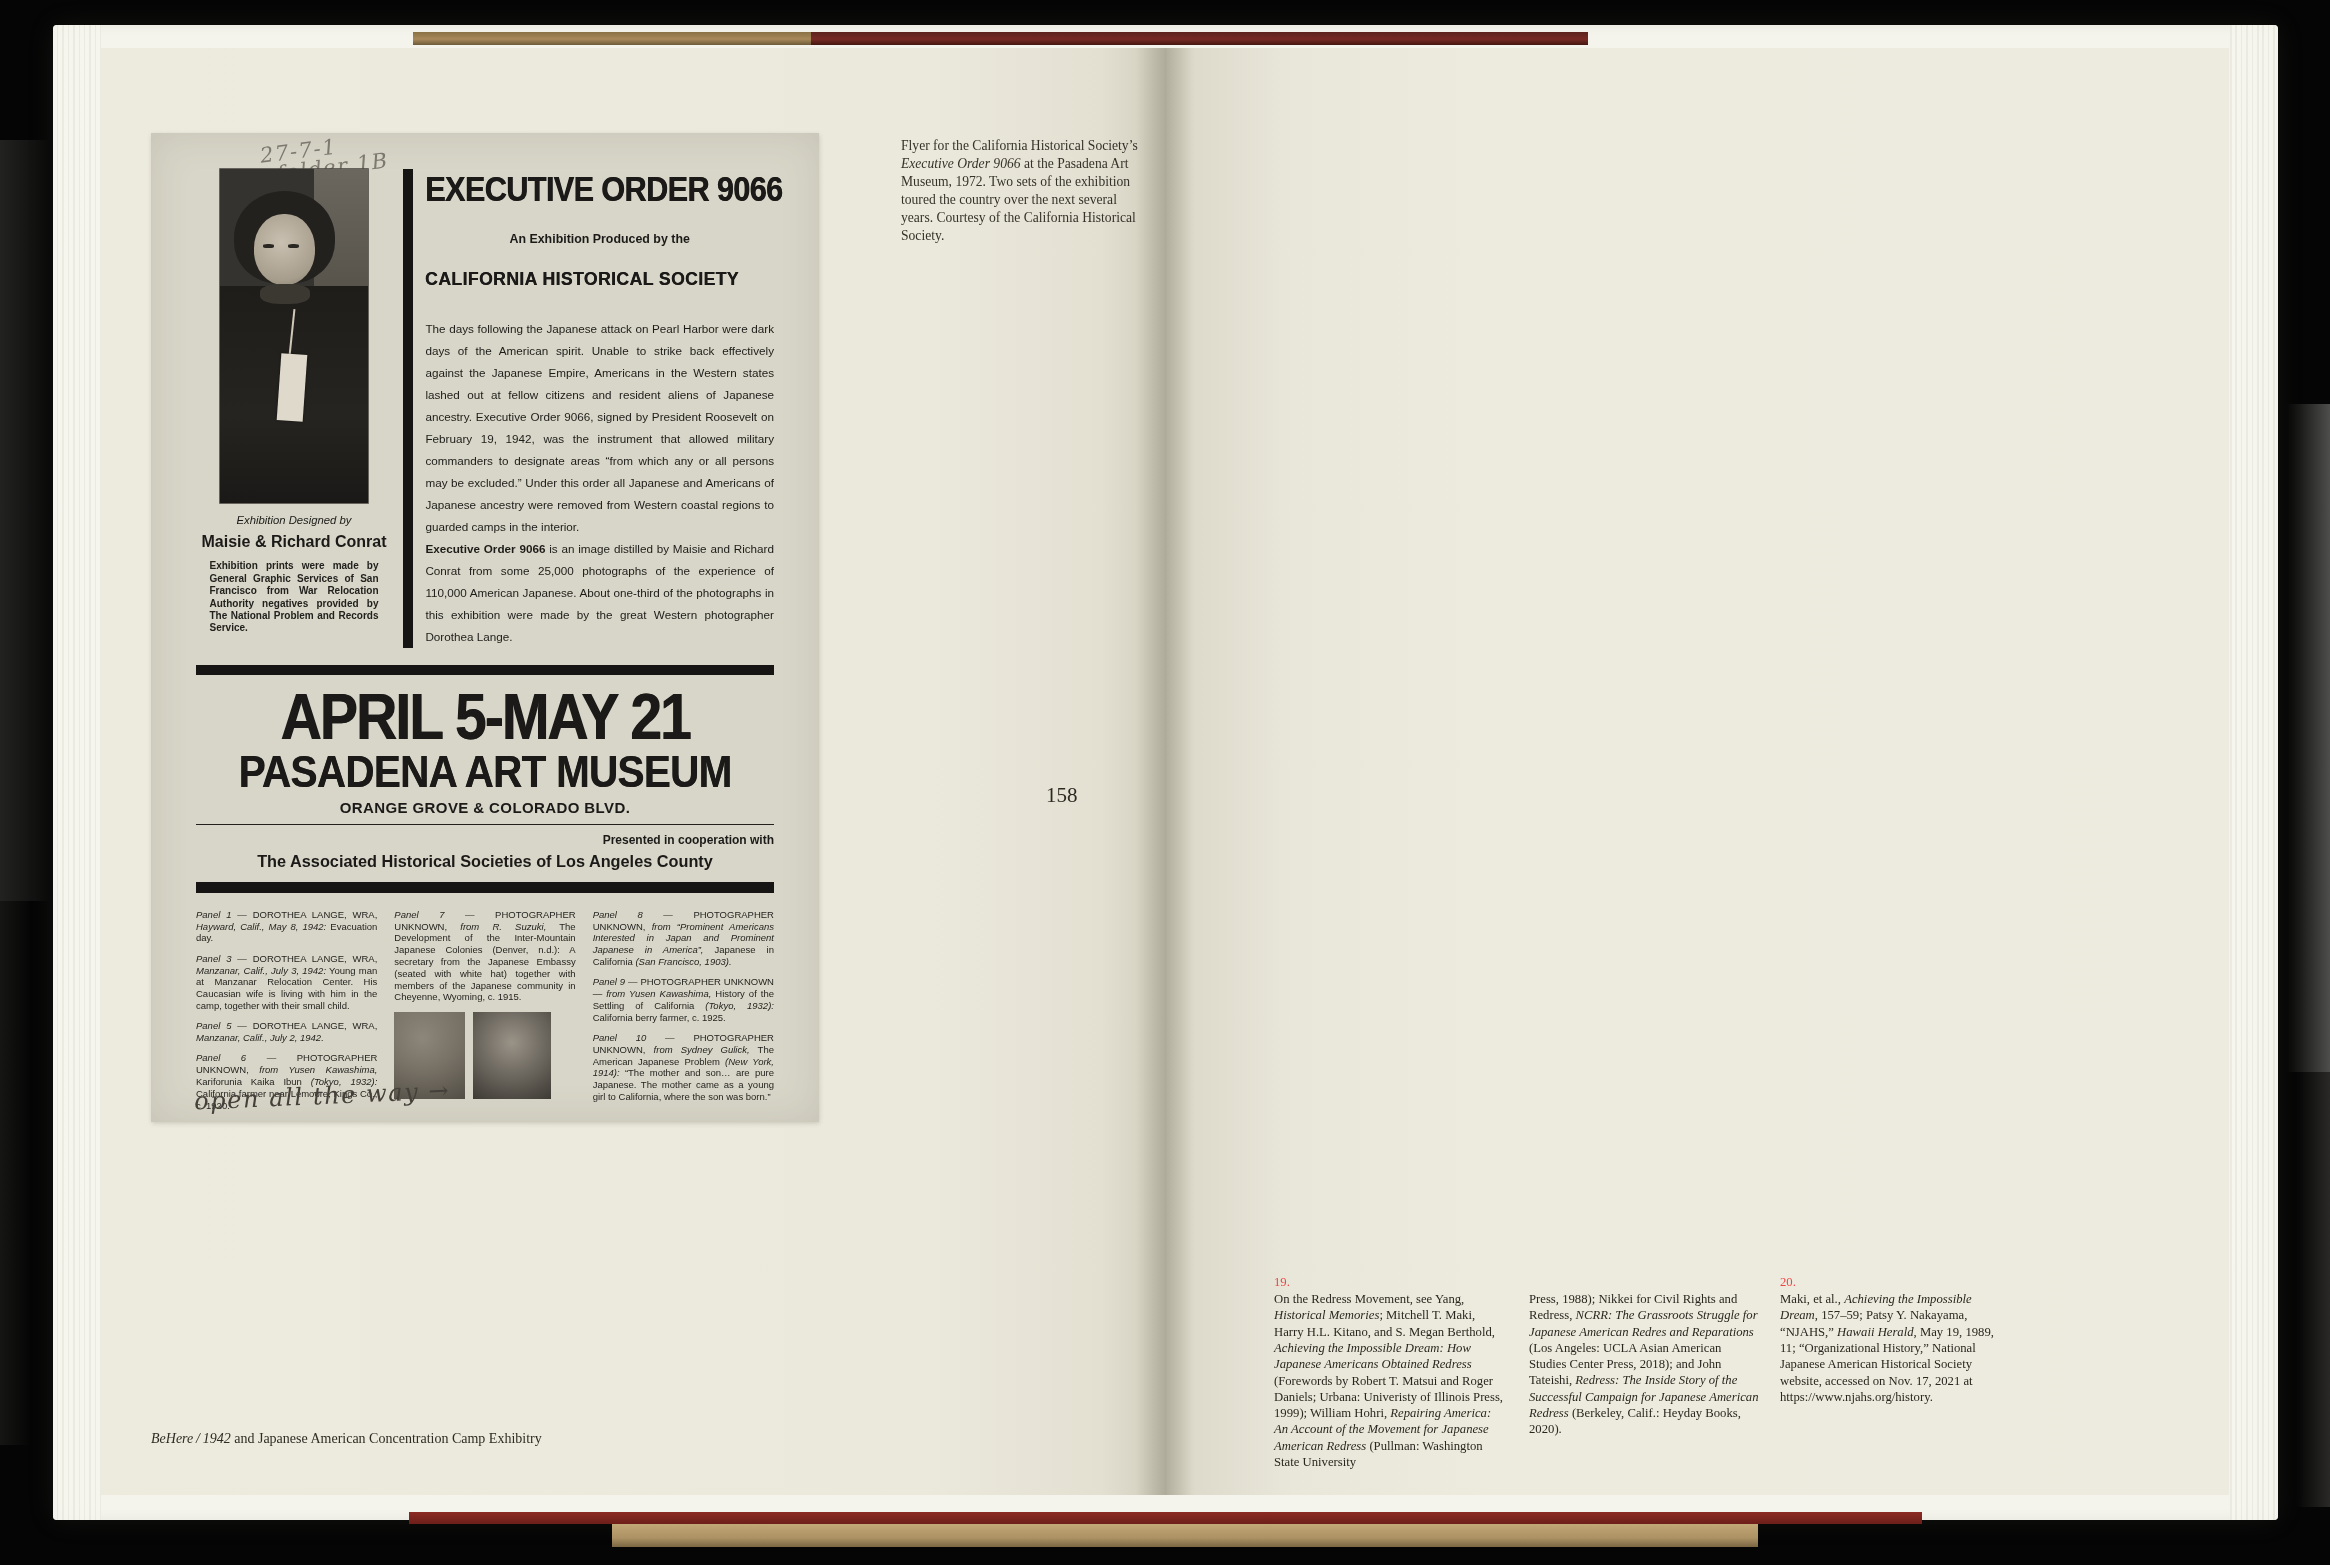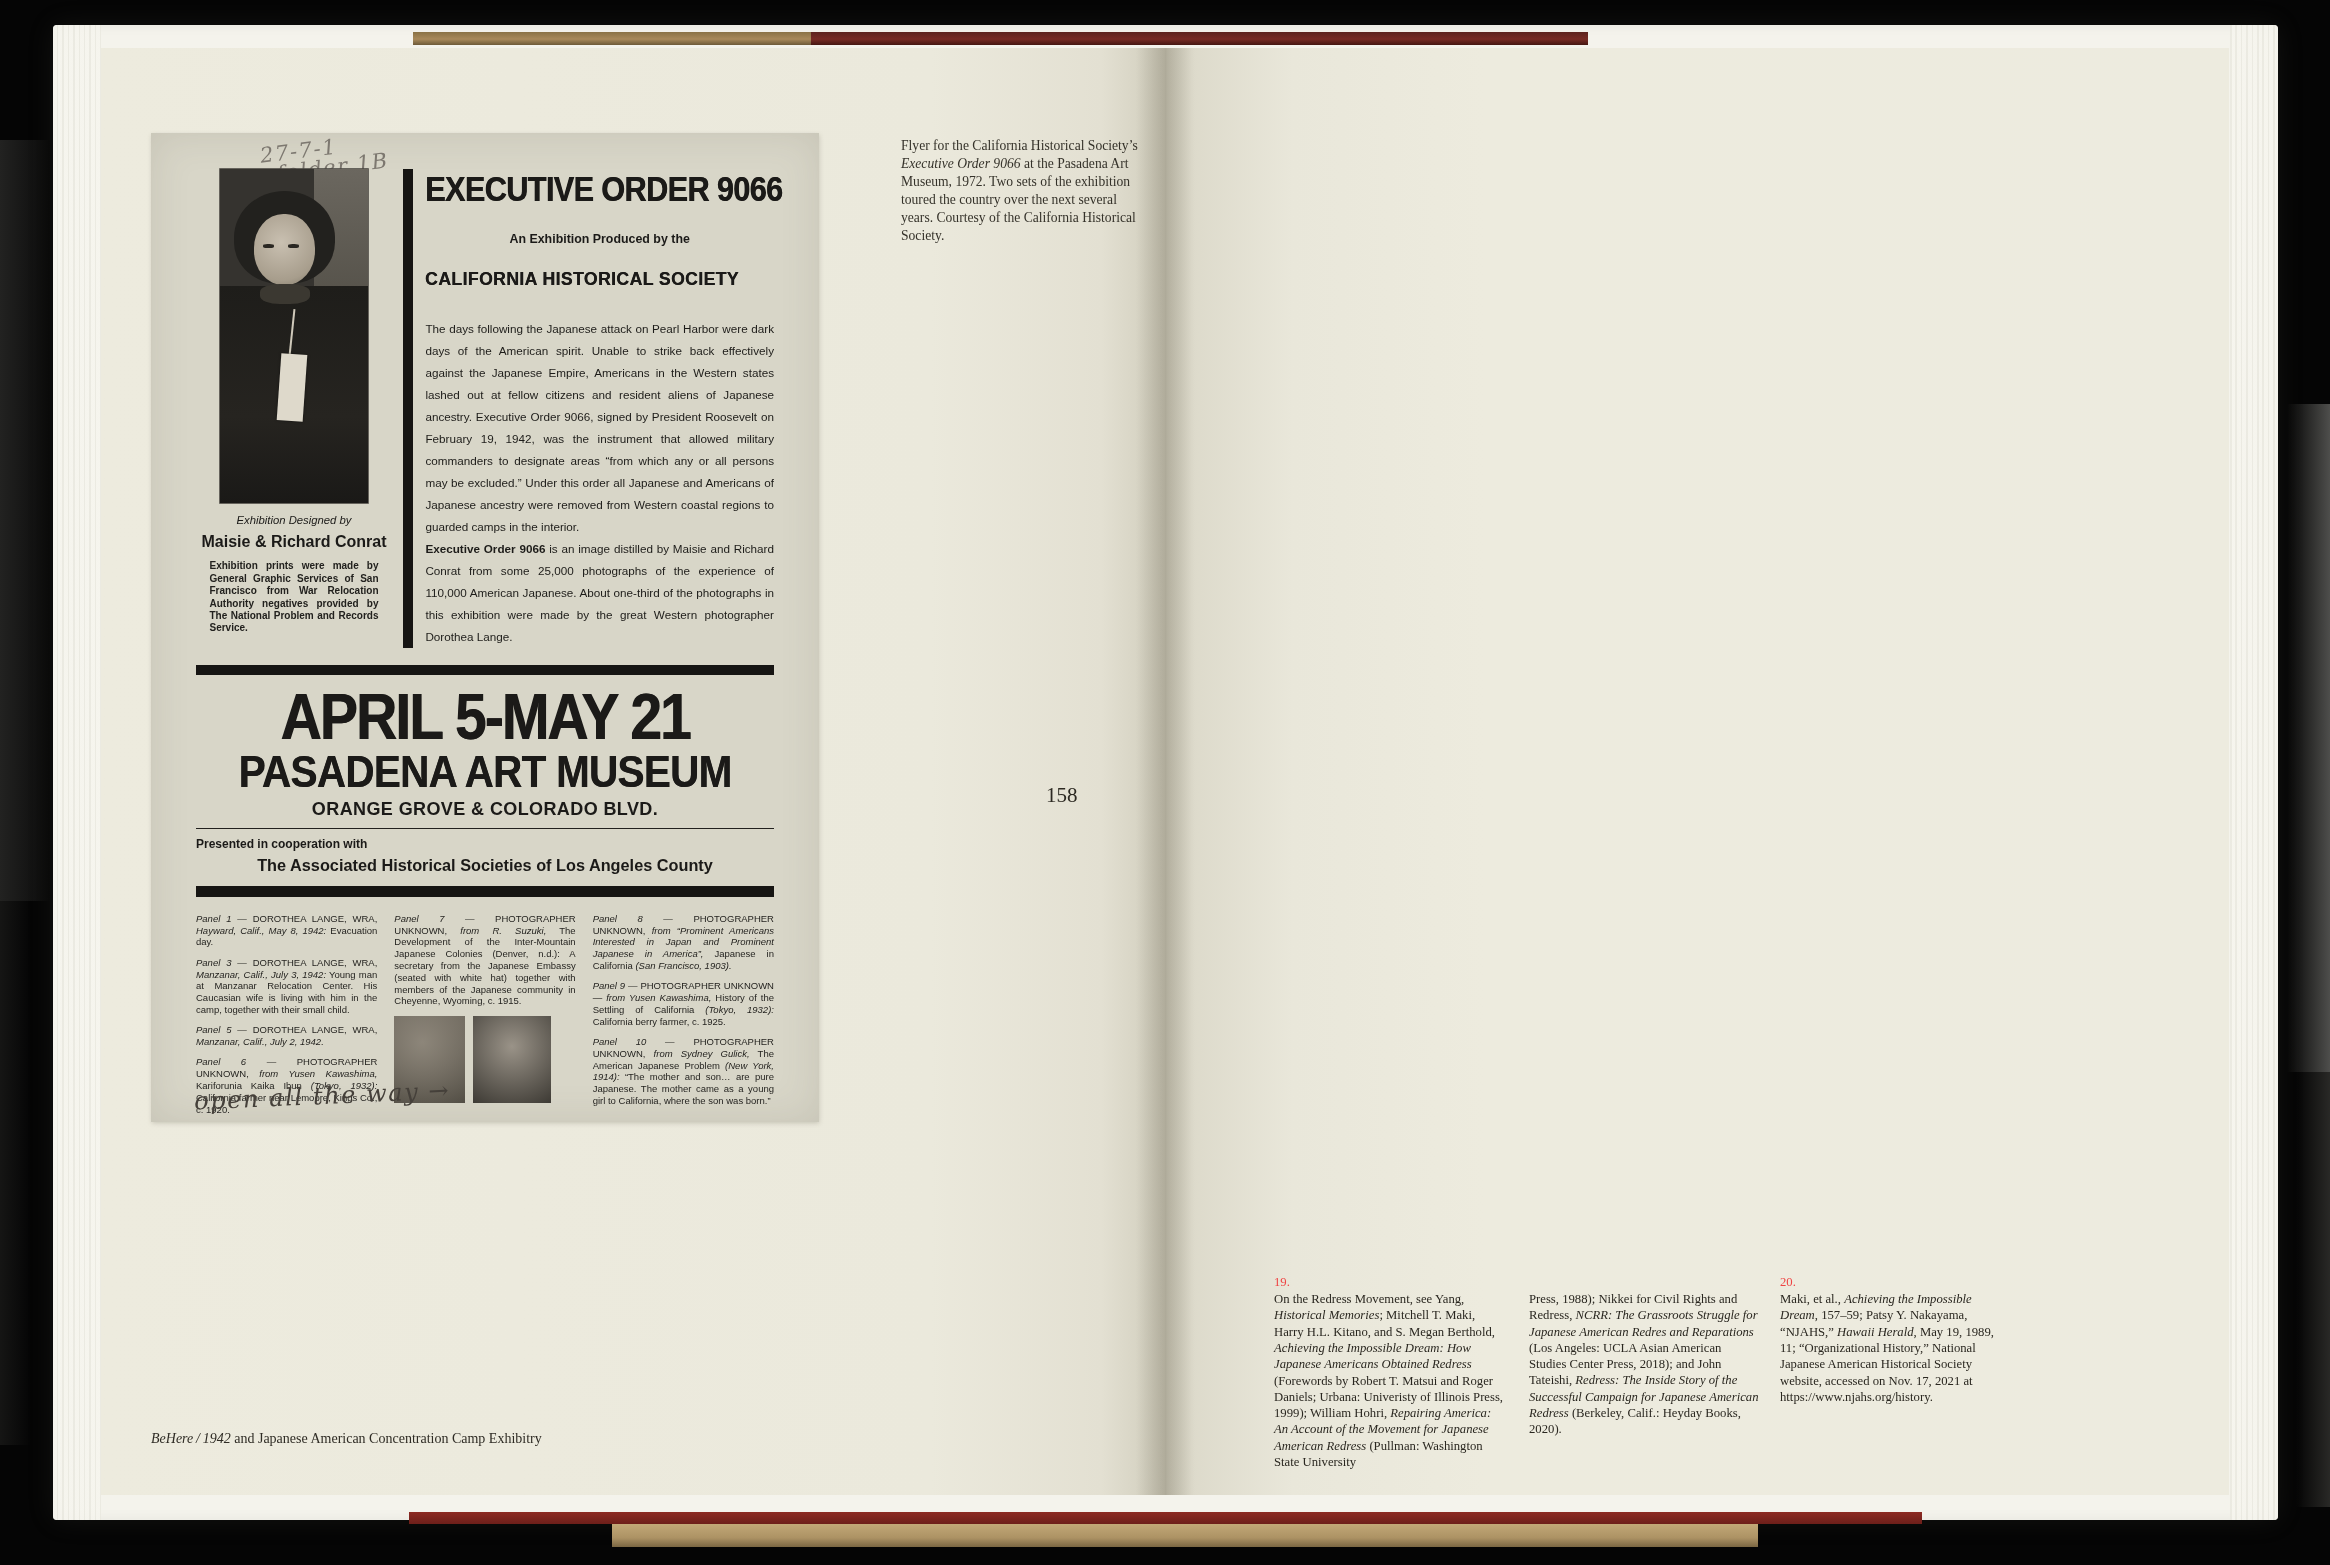--- a/index.html
+++ b/index.html
@@ -77,26 +77,26 @@
      letter-spacing:0.4px;text-shadow:0.3px 0 0 currentColor;}
   .f-body{margin-top:28px;font-size:11.7px;line-height:22px;text-align:justify;color:#1d1c19;}
   .f-body p{margin:0;}
   .f-body p + p{margin-top:0;}
   .rule-thick{height:10px;background:#161513;margin-top:17px;}
   .rule-thin{height:1.6px;background:#22211e;margin-top:7.8px;}
   .f-dates{margin-top:11px;text-align:center;font-weight:bold;font-size:65px;letter-spacing:-2.3px;line-height:62px;
      transform:scaleX(.88);transform-origin:center;white-space:nowrap;text-shadow:0.8px 0 0 currentColor;}
   .f-venue{text-align:center;font-weight:bold;font-size:44px;letter-spacing:-0.8px;line-height:43px;margin-top:1.6px;
      transform:scaleX(.92);transform-origin:center;white-space:nowrap;text-shadow:0.5px 0 0 currentColor;}
-  .f-address{text-align:center;font-weight:bold;font-size:18px;margin-top:6.2px;letter-spacing:0.4px;}
+  .f-address{text-align:center;font-weight:bold;font-size:15px;margin-top:6.2px;letter-spacing:0.4px;}
   .f-hours{display:flex;justify-content:space-between;margin-top:7.8px;font-weight:bold;font-size:12px;line-height:17px;}
   .f-hours .hcol{width:49%;}
   .f-hours .hl2{text-align:center;}
   .f-hours .hr{text-align:left;padding-left:31px;}
-  .f-presented{text-align:left;font-weight:bold;font-size:12px;margin-top:7.8px;}
+  .f-presented{text-align:right;font-weight:bold;font-size:12px;margin-top:7.8px;}
   .f-societies{text-align:center;font-weight:bold;font-size:16.3px;margin-top:4.7px;}
   .panels{display:flex;gap:17px;margin-top:15.5px;font-size:9.5px;line-height:11.8px;text-align:justify;color:#201f1c;}
   .pcol{flex:1;min-width:0;}
   .pcol p{margin:0 0 8.5px 0;}
   .pphotos{display:flex;gap:7.8px;margin-top:3.1px;}
   .pp1{width:71px;height:87px;background:radial-gradient(circle at 40% 30%,#8d867a,#55504686 ),linear-gradient(180deg,#7c766b,#4e4a42);}
   .pp2{width:78px;height:87px;background:radial-gradient(circle at 50% 35%,#9a9388,#3d3a34),linear-gradient(180deg,#6b665d,#343129);}
   .hand-bottom{position:absolute;left:43px;bottom:12.4px;font-family:"DejaVu Serif",serif;font-style:italic;
      font-size:24px;color:#45403a;transform:rotate(-2.5deg);letter-spacing:1.6px;white-space:nowrap;}
 

